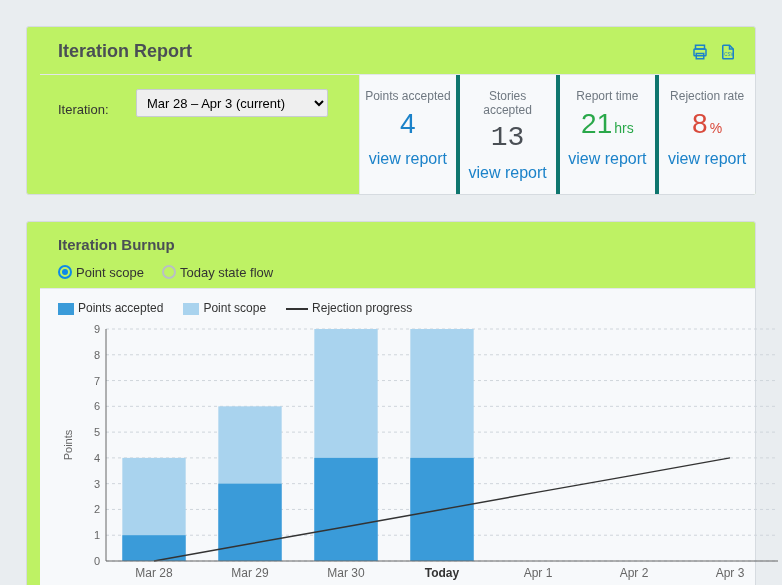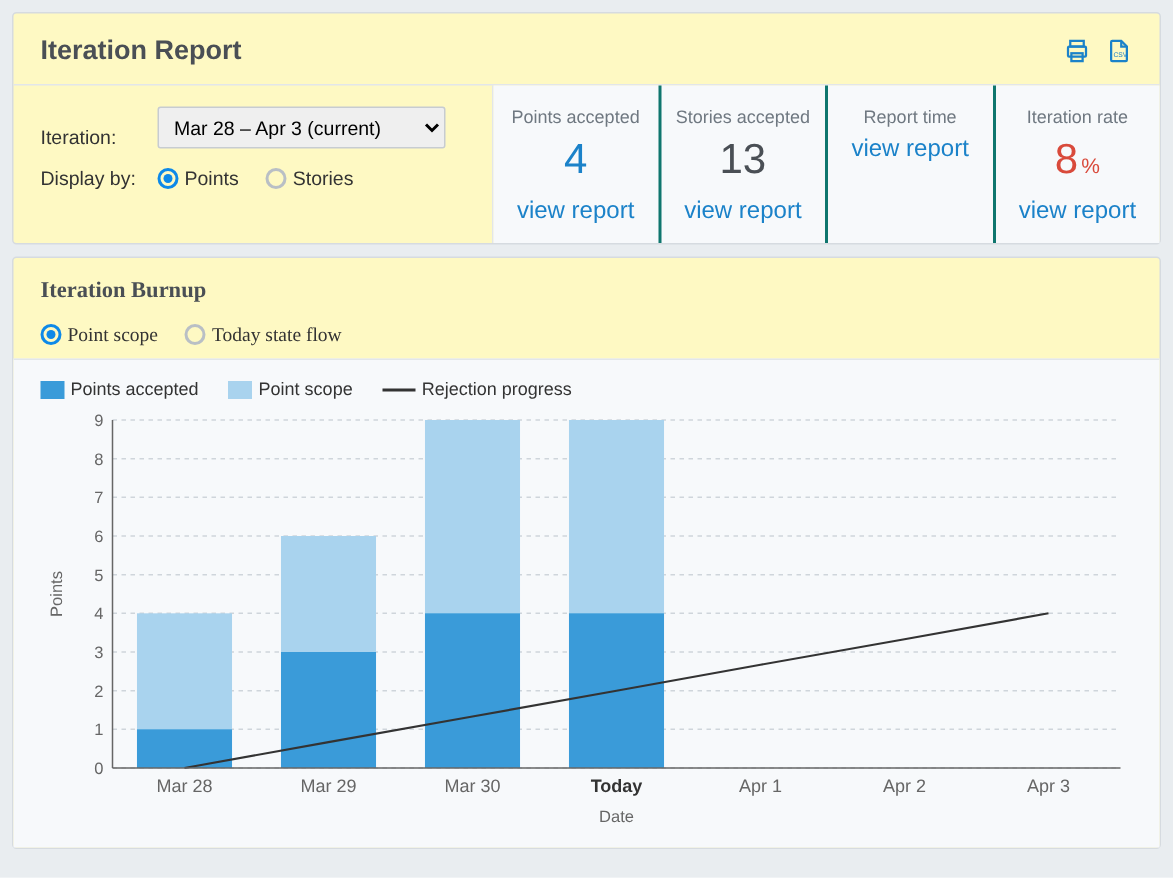--- a/index.html
+++ b/index.html
@@ -6,24 +6,25 @@
   body {
     font-family: "Helvetica Neue", Helvetica, Arial, sans-serif;
     background: #e9edf0;
     width: 782px;
     height: 585px;
     overflow: hidden;
     color: #333;
     font-size: 13px;
   }
   .panel {
-    background: #fef9c3;
+    background: #bef264;
     border: 1px solid #d6dbe0;
     border-radius: 3px;
-    margin: 8px;
+    margin: 26px;
+    padding-left: 13px;
   }
   
   .report-header {
     display: flex;
     align-items: center;
     justify-content: space-between;
     padding: 14px 18px 12px;
     border-bottom: 1px solid #e2e6ea;
   }
   .report-title {
@@ -60,33 +61,33 @@
   }
   .radio-opt.selected .radio-dot { border-color: #0d89e8; }
   .radio-opt.selected .radio-dot::after {
     content: ""; position: absolute; inset: 2px;
     background: #0d89e8; border-radius: 50%;
   }
   
   .metrics { flex: 1; display: flex; background: #f7f9fb; }
   .metric {
     flex: 1; text-align: center; padding: 14px 4px 12px;
-    border-left: 2px solid #0f766e;
+    border-left: 4px solid #0f766e;
   }
   .metric:first-child { border-left: none; }
   .m-label { font-size: 12px; color: #6f7881; margin-bottom: 6px; }
   .m-val { font-size: 28px; font-weight: 400; line-height: 1.1; margin-bottom: 10px; }
   .m-val .unit { font-size: 14px; margin-left: 2px; }
   .m-blue  { color: #1b82c9; }
-  .m-gray  { color: #4a4f55; }
+  .m-gray  { color: #4a4f55; font-family: Liberation Mono, monospace; }
   .m-green { color: #2aa84a; }
   .m-red   { color: #d94a3b; }
   .m-link { font-size: 16px; color: #1b82c9; cursor: pointer; }
   
-  .burnup-header { padding: 14px 18px 8px; font-family: Liberation Serif, serif; }
+  .burnup-header { padding: 14px 18px 8px; }
   .burnup-title { font-size: 15px; font-weight: 700; color: #4a4f55; margin-bottom: 12px; }
   .chart-area {
     background: #f7f9fb;
     border-top: 1px solid #e2e6ea;
     padding: 12px 18px 10px;
   }
   .legend { display: flex; gap: 20px; align-items: center; font-size: 12px; color: #333; margin-bottom: 6px; }
   .lg-sw { width: 16px; height: 12px; display: inline-block; vertical-align: middle; margin-right: 4px; }
   .sw-dark { background: #3a9bd9; }
   .sw-light{ background: #a9d3ee; }
@@ -119,51 +120,41 @@
     </div>
   </div>
   <div class="report-body">
     <div class="controls">
       <div class="ctrl-row">
         <label>Iteration:</label>
         <select class="iter">
           <option>Mar 28 – Apr 3 (current)</option>
         </select>
       </div>
-      <div class="ctrl-row">
-        <label>Display by:</label>
-        <div class="radio-row">
-          <span class="radio-opt selected">
-            <span class="radio-dot"></span>
-            <span>Points</span>
-          </span>
-          <span class="radio-opt">
-            <span class="radio-dot"></span>
-            <span>Stories</span>
-          </span>
-        </div>
-      </div>
     </div>
     <div class="metrics">
       <div class="metric">
         <div class="m-label">Points accepted</div>
         <div class="m-val m-blue">4</div>
         <div class="m-link">view report</div>
       </div>
       <div class="metric">
         <div class="m-label">Stories accepted</div>
         <div class="m-val m-gray">13</div>
         <div class="m-link">view report</div>
       </div>
       <div class="metric">
         <div class="m-label">Report time</div>
-        <div class="m-link">view report</div>
-      </div>
-      <div class="metric">
-        <div class="m-label">Iteration rate</div>
+        <div class="m-val m-green">
+          <span>21</span><span class="unit">hrs</span>
+        </div>
+        <div class="m-link">view report</div>
+      </div>
+      <div class="metric">
+        <div class="m-label">Rejection rate</div>
         <div class="m-val m-red">
           <span>8</span><span class="unit">%</span>
         </div>
         <div class="m-link">view report</div>
       </div>
     </div>
   </div>
 </div>
 
 <div class="panel">

